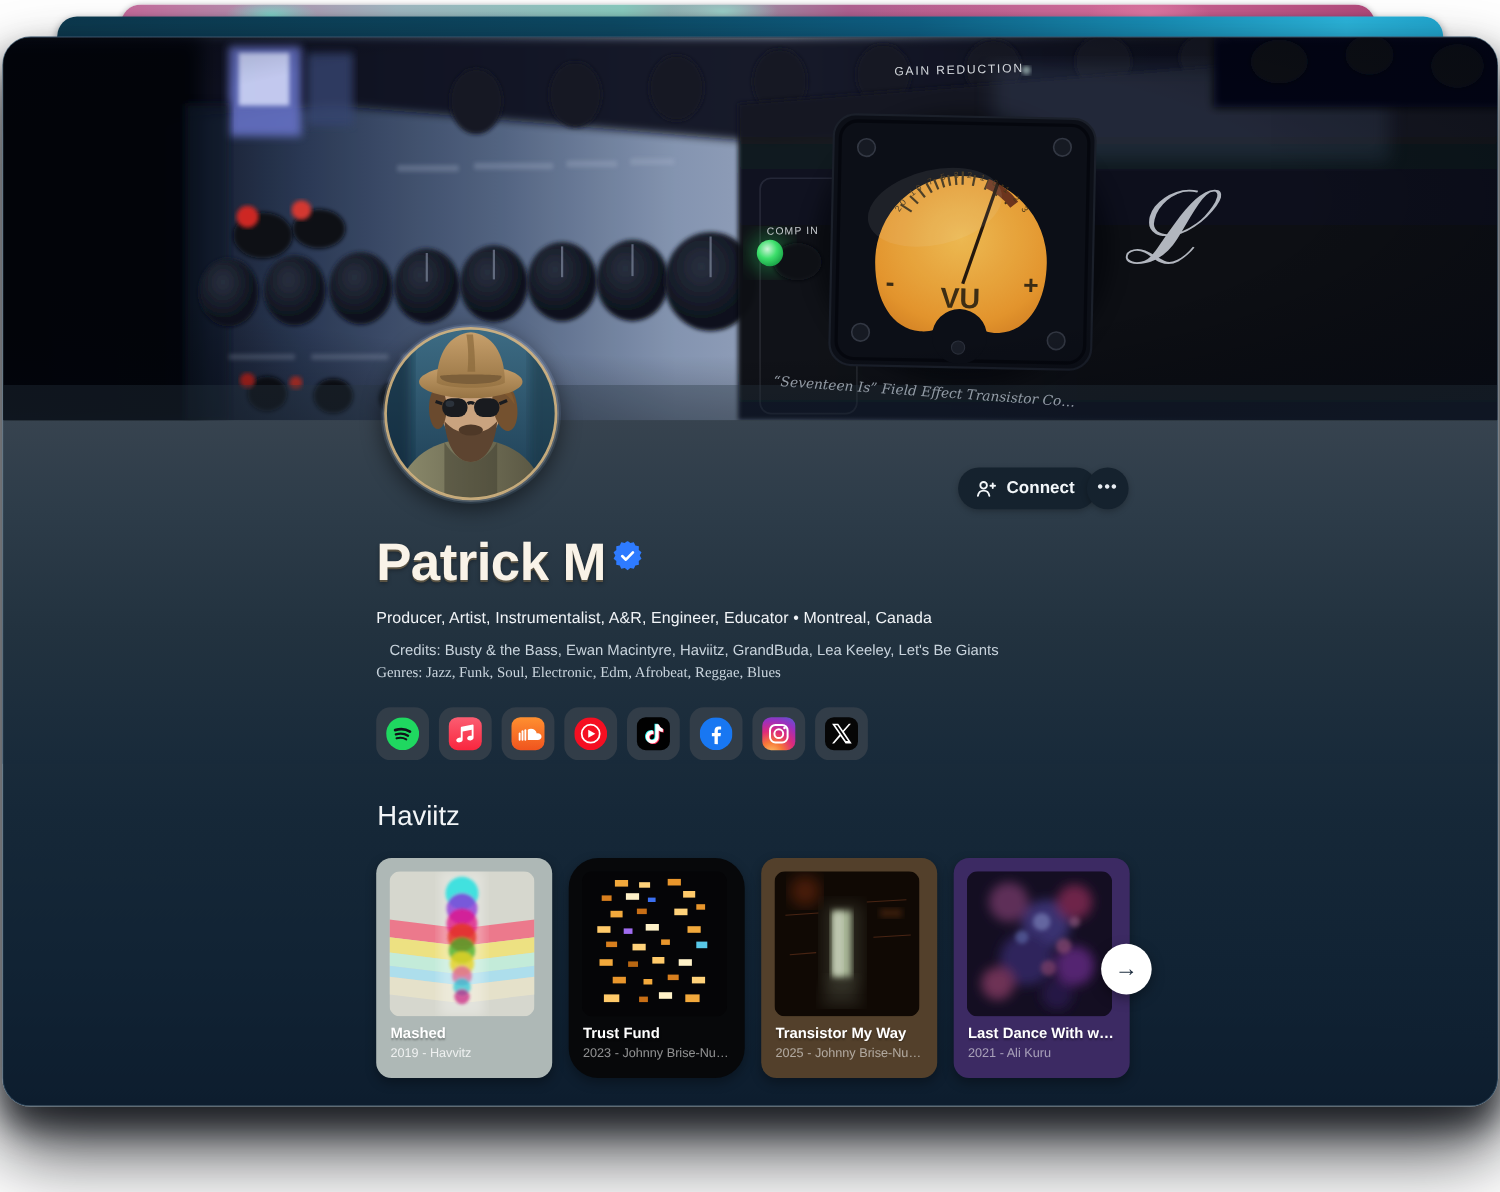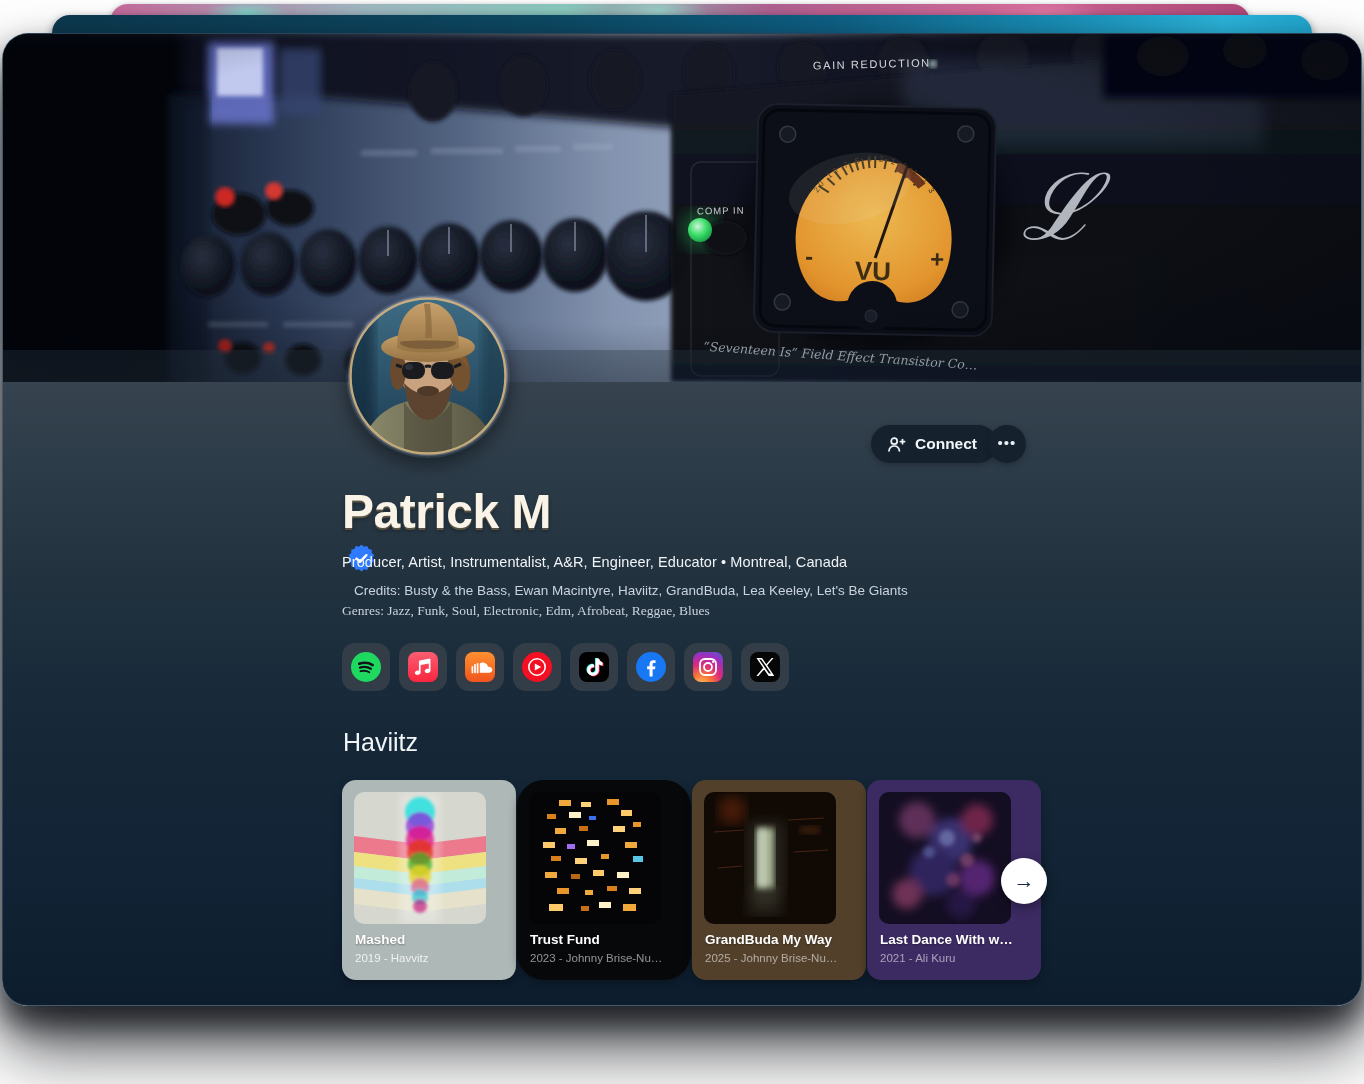--- a/index.html
+++ b/index.html
@@ -43,42 +43,42 @@
 
   
   .connect-btn{position:absolute;left:868px;top:391px;height:38px;padding:0 20px 0 16px;border-radius:19px;
     background:#15222e;display:flex;align-items:center;gap:9px;color:#f2f6f9;font-size:15.5px;font-weight:600;
     cursor:pointer;box-shadow:0 2px 6px rgba(0,0,0,.25);}
   .more-btn{position:absolute;left:985px;top:391px;width:38px;height:38px;border-radius:50%;background:#15222e;
     display:flex;align-items:center;justify-content:center;color:#e8edf2;font-size:15px;letter-spacing:1px;
     cursor:pointer;box-shadow:0 2px 6px rgba(0,0,0,.25);padding-bottom:4px;box-sizing:border-box;}
 
   
-  .name-row{position:absolute;left:339px;top:452px;display:flex;align-items:flex-start;flex-direction:column;}
+  .name-row{position:absolute;left:339px;top:452px;display:flex;align-items:flex-start;}
   .name{font-size:48px;font-weight:700;letter-spacing:-.5px;color:#f9f3e8;line-height:1.1;
     text-shadow:0 2px 0 rgba(180,145,90,.4), 0 3px 4px rgba(0,0,0,.35);}
   .badge{margin-left:6px;margin-top:6px;}
   .roles{position:absolute;left:339px;top:520px;font-size:14.5px;color:#f1f4f7;letter-spacing:.1px;}
   .credits{position:absolute;left:339px;top:549px;font-size:13.5px;color:#c9d4dd;margin-left:12px;}
   .genres{position:absolute;left:339px;top:569px;font-size:13.5px;color:#c9d4dd;font-family:Liberation Serif, serif;}
 
   
   .socials{position:absolute;left:339px;top:609px;display:flex;gap:9px;}
   .tile{width:48px;height:48px;border-radius:13px;background:#323d48;display:flex;align-items:center;justify-content:center;cursor:pointer;}
   .glyph{width:30px;height:30px;border-radius:8px;display:flex;align-items:center;justify-content:center;overflow:hidden;}
   .glyph svg{display:block;}
   .g-apple{background:linear-gradient(180deg,#fb5d72,#f9263e);}
   .g-sc{background:linear-gradient(180deg,#ff9030,#f0541e);}
   .g-tt{background:#010101;}
   .g-ig{background:radial-gradient(circle at 28% 110%, #fdc468 0%, #f77737 26%, #dd2a7b 52%, #9b30bf 76%, #515bd4 100%);}
   .g-x{background:#060606;}
 
   
   .releases-h{position:absolute;left:340px;top:694px;font-size:25px;font-weight:500;color:#f2f5f7;}
-  .card{position:absolute;top:746px;width:174px;height:200px;border-radius:14px;cursor:pointer;box-shadow:0 4px 10px rgba(0,0,0,.3);}
+  .card{position:absolute;top:746px;width:160px;height:200px;border-radius:14px;cursor:pointer;box-shadow:0 4px 10px rgba(0,0,0,.3);}
   .card .art{position:absolute;left:12px;top:12px;width:132px;height:132px;border-radius:10px;overflow:hidden;}
   .card .art svg{display:block;}
   .card .title{position:absolute;left:13px;top:152px;right:10px;font-size:13.5px;font-weight:700;color:#ffffff;
     white-space:nowrap;overflow:hidden;text-shadow:0 1px 2px rgba(0,0,0,.35);}
   .card .meta{position:absolute;left:13px;top:172px;right:10px;font-size:11.5px;color:rgba(255,255,255,.55);white-space:nowrap;overflow:hidden;}
   .card.light .meta{color:rgba(255,255,255,.8);}
   .c0{left:339px;} .c1{left:514px;} .c2{left:689px;} .c3{left:864px;}
   .next-btn{position:absolute;left:998px;top:824px;width:46px;height:46px;border-radius:50%;background:#ffffff;
     display:flex;align-items:center;justify-content:center;color:#18283a;font-size:21px;cursor:pointer;
     box-shadow:0 4px 12px rgba(0,0,0,.35);}
@@ -531,21 +531,21 @@
           <g stroke="#d86838" stroke-width="1" opacity=".35">
             <line x1="10" y1="40" x2="40" y2="38"></line>
               <line x1="84" y1="28" x2="120" y2="26"></line>
             <line x1="90" y1="60" x2="124" y2="58"></line>
               <line x1="14" y1="76" x2="38" y2="74"></line>
           </g>
           <rect x="96" y="34" width="20" height="8" fill="#7a3c14" opacity=".5" filter="url(#d1)"></rect>
           <rect width="132" height="132" fill="#000000" opacity=".18"></rect>
         </svg>
       </div>
-      <div class="title">GrandBuda My Way</div>
+      <div class="title">Transistor My Way</div>
       <div class="meta">2025 - Johnny Brise-Nu…</div>
     </div>
 
     <div class="card c3" style="background: rgb(60, 42, 99);">
       <div class="art">
         <svg width="132" height="132" viewBox="0 0 132 132">
           <defs>
               <filter id="p1">
                 <feGaussianBlur stdDeviation="5"></feGaussianBlur>
               </filter>

